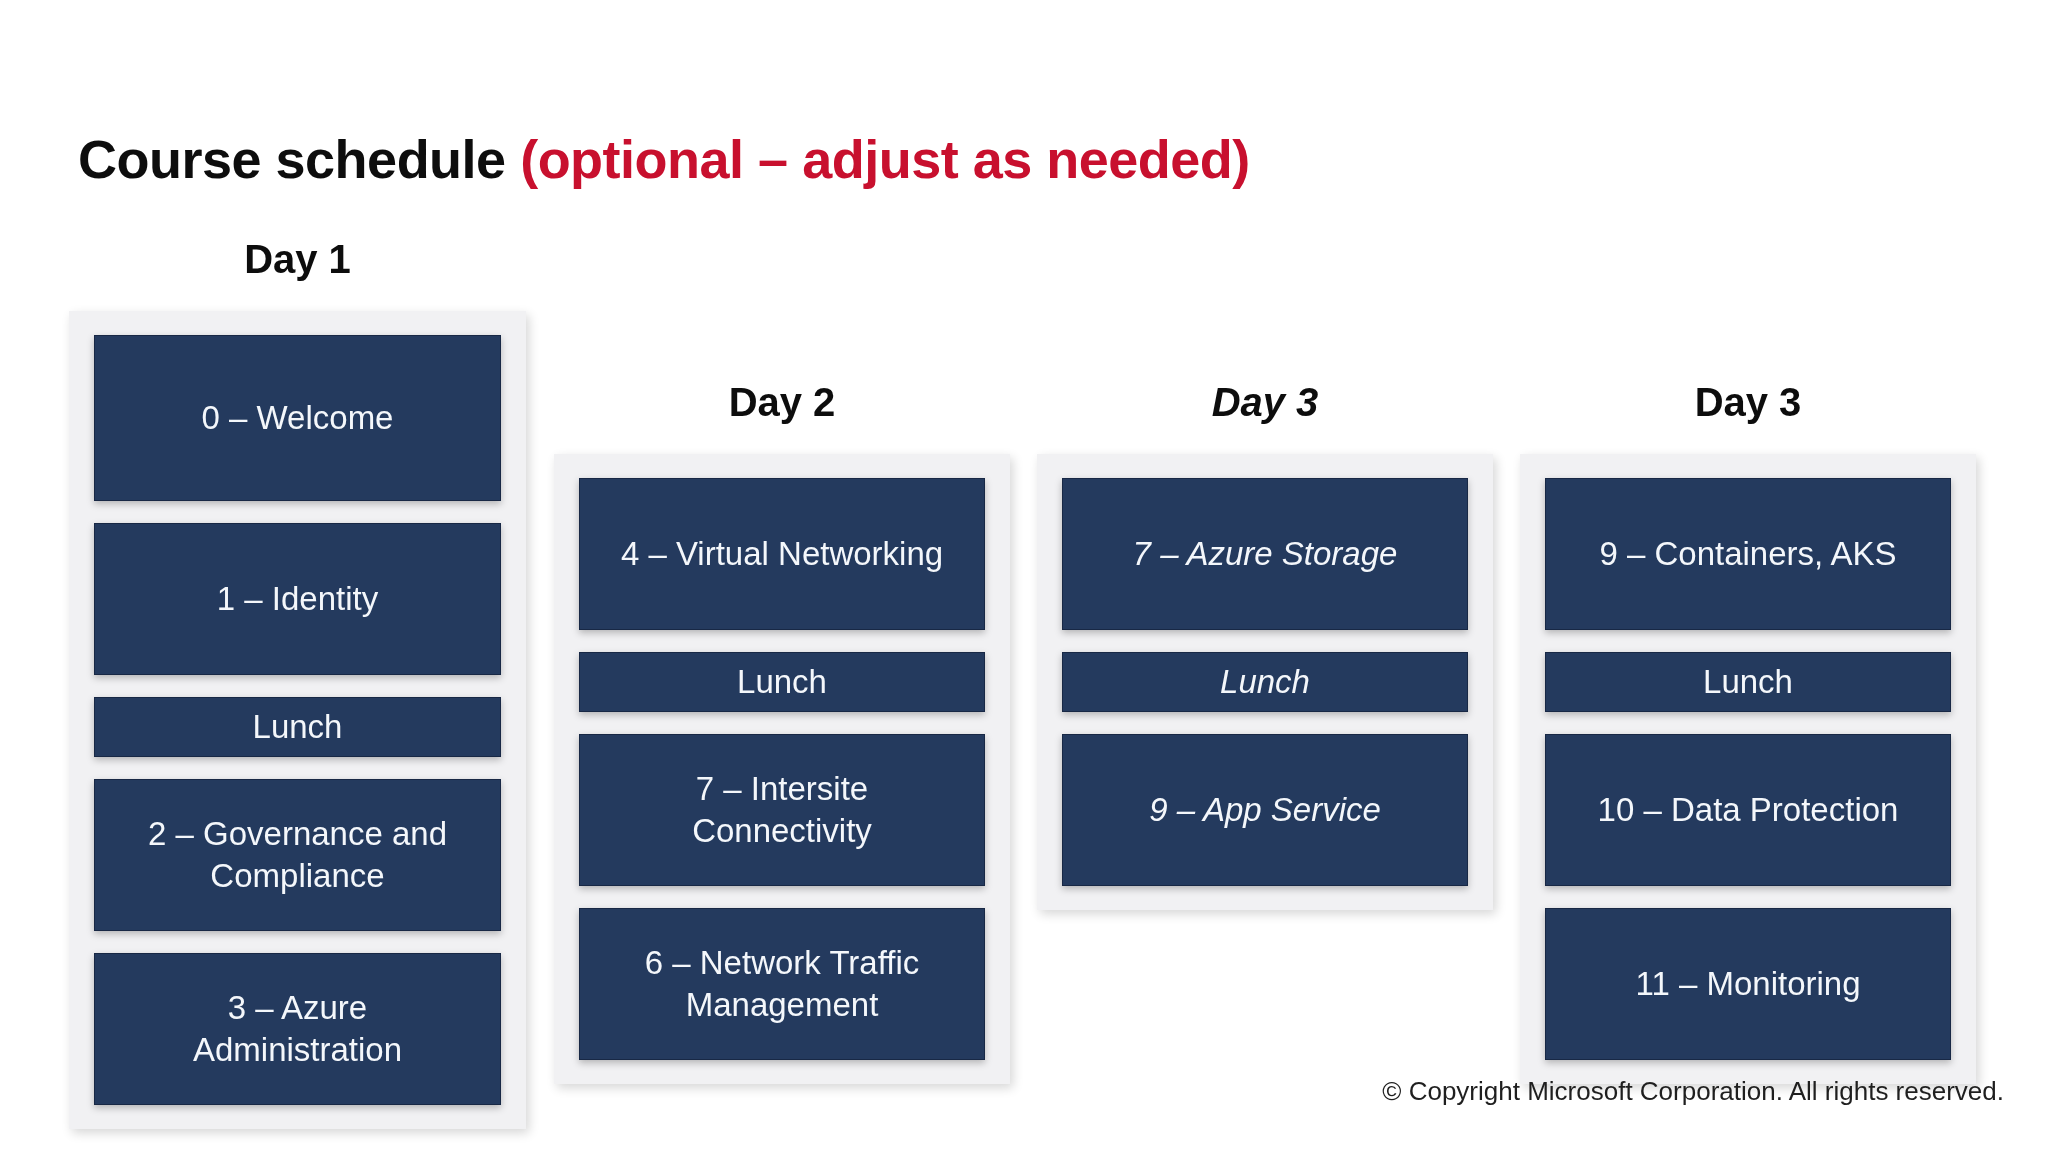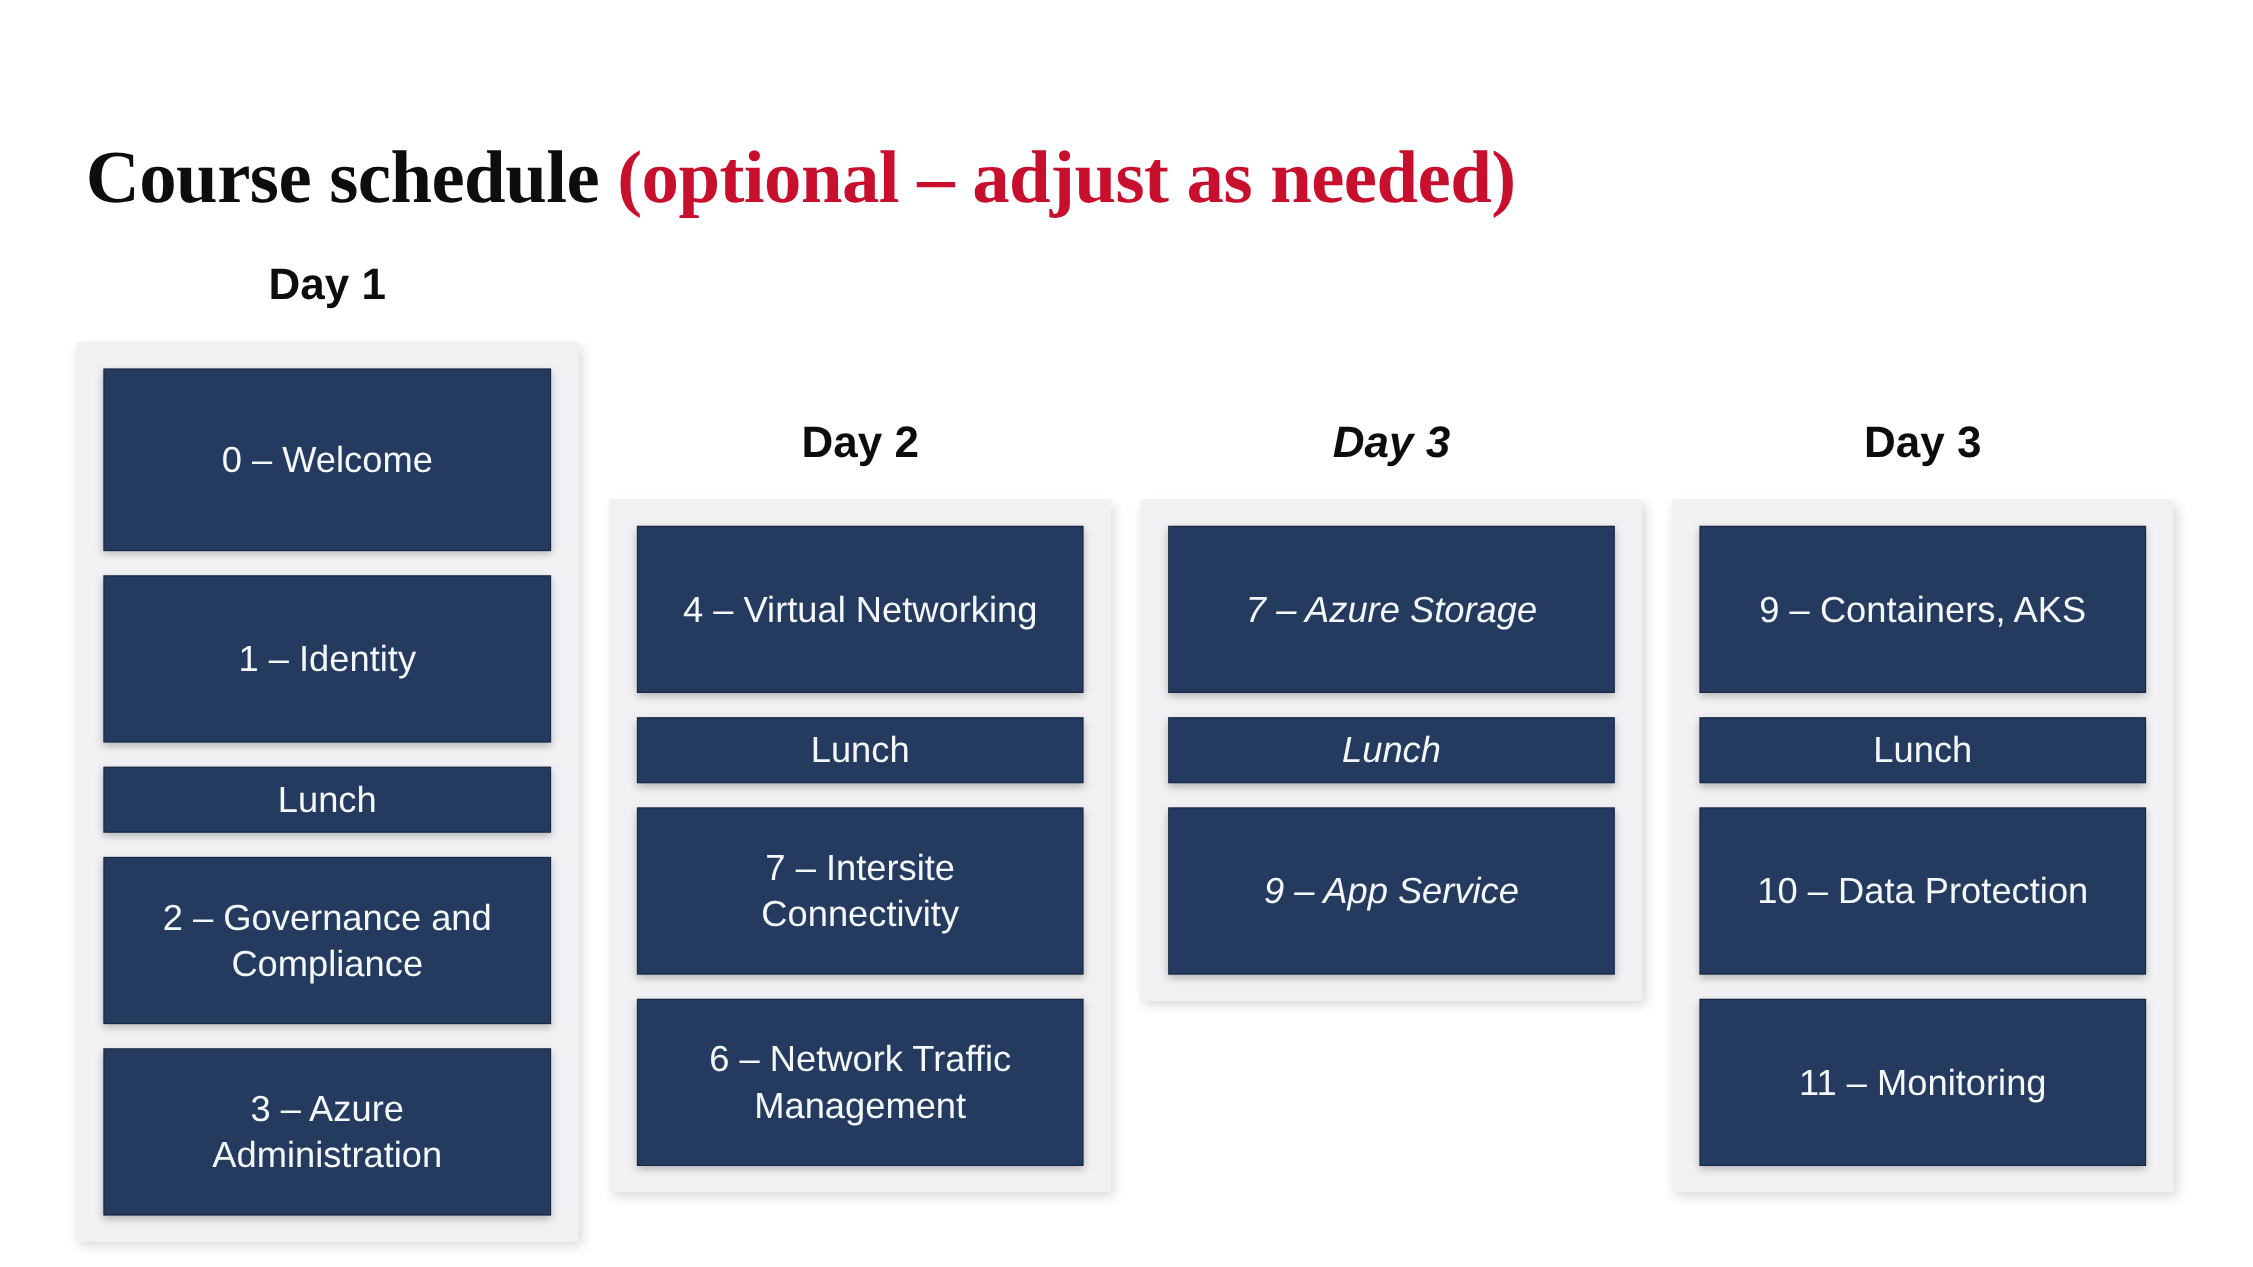--- a/index.html
+++ b/index.html
@@ -7,27 +7,26 @@
     position: relative;
     width: 2048px;
     height: 1152px;
     background: #ffffff;
     font-family: "Liberation Sans", "DejaVu Sans", sans-serif;
     overflow: hidden;
   }
   .title {
     position: absolute;
     left: 78px;
-    top: 76px;
-    font-size: 68px;
+    top: 92px;
+    font-size: 54px;
     font-weight: 700;
     letter-spacing: -0.5px;
     color: var(--title, #0d0d0d);
     white-space: nowrap;
-    font-family: Liberation Serif, serif;
   }
   .title .accent { color: var(--red, #c8102e); }
 
   .day { position: absolute; width: 456px; }
   .day-1 { left: 69px;   top: 235px; width: 457px; }
   .day-2 { left: 554px;  top: 378px; }
   .day-3 { left: 1037px; top: 378px; font-style: italic; }
   .day-4 { left: 1520px; top: 378px; }
 
   .day-heading {
@@ -121,14 +120,15 @@
   <section class="day day-4">
     <h2 class="day-heading">Day 3</h2>
     <div class="panel">
       <div class="session">9 – Containers, AKS</div>
       <div class="session lunch">Lunch</div>
       <div class="session">10 – Data Protection</div>
       <div class="session">11 – Monitoring</div>
     </div>
   </section>
 
+  <div class="footer">© Copyright Microsoft Corporation. All rights reserved.</div>
 
 </div>
 
 </body></html>

